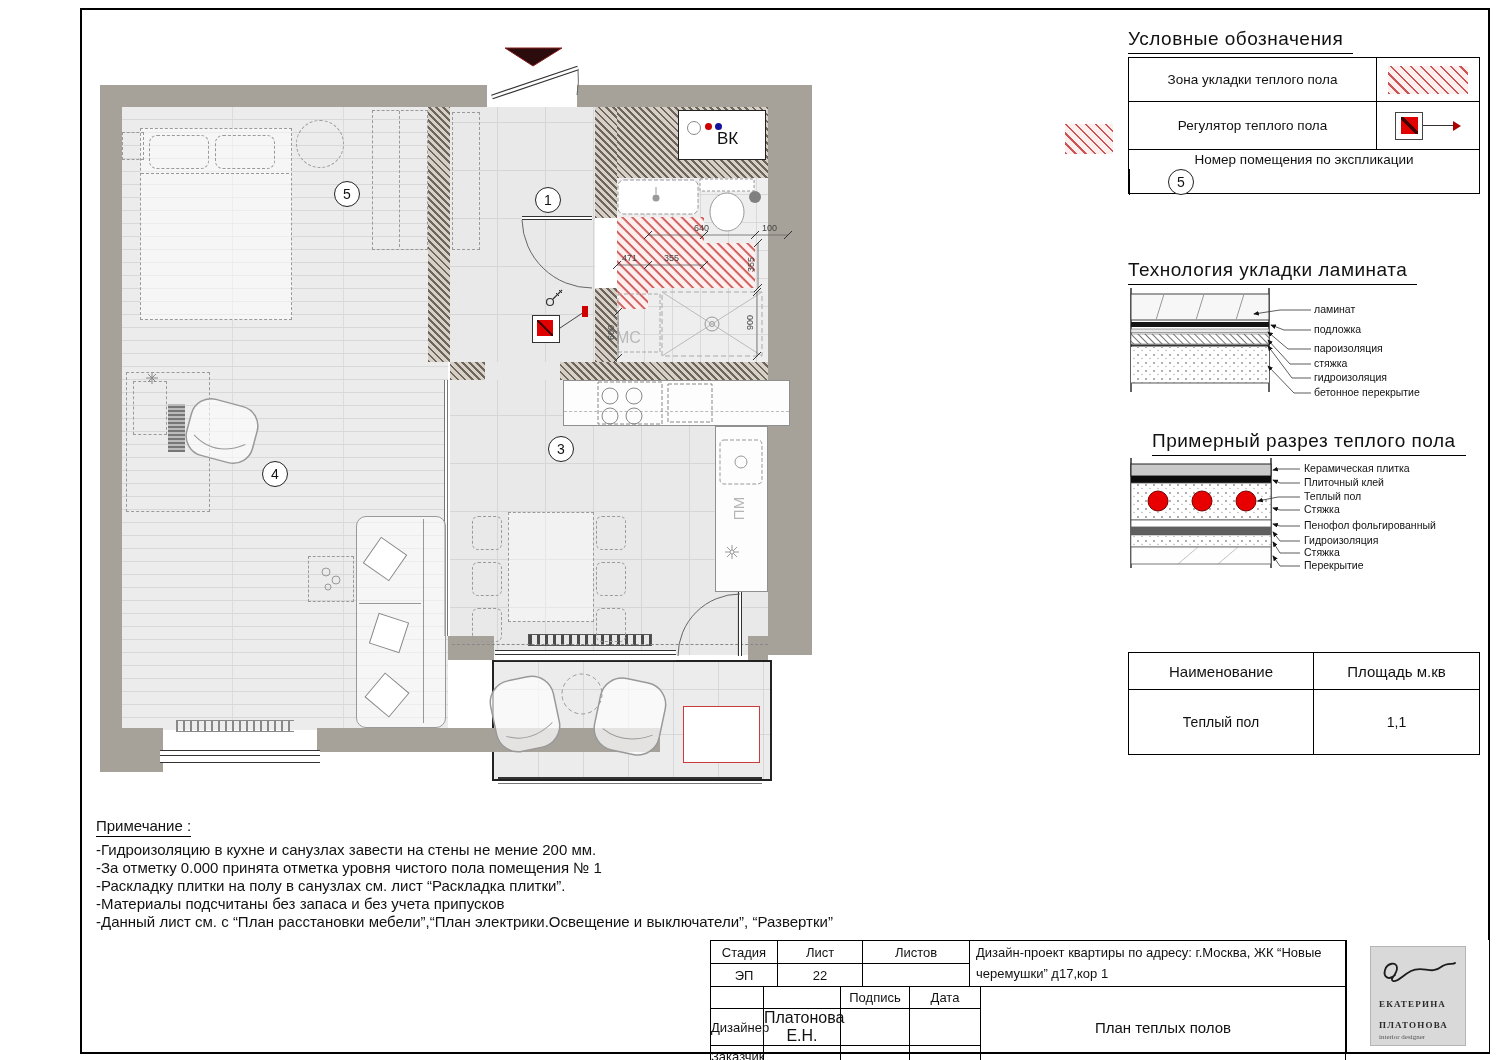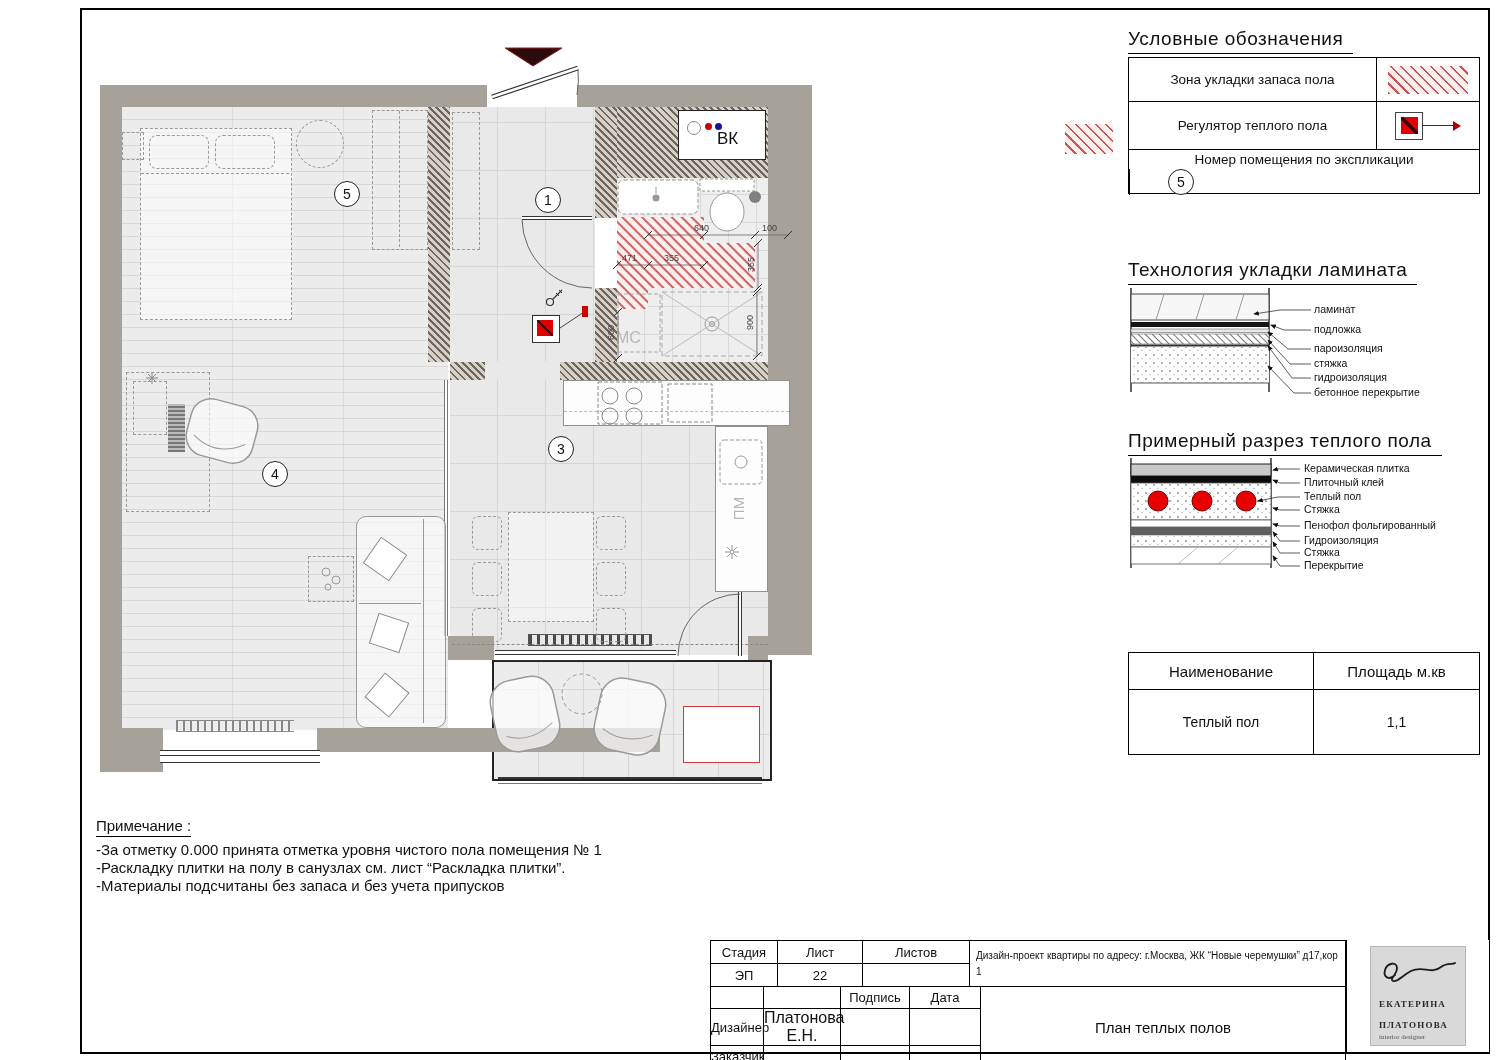--- a/index.html
+++ b/index.html
@@ -277,21 +277,21 @@
     <path d="M506,694 Q530,706 556,690" fill="none" stroke="#999"></path>
   </g>
   <circle cx="482" cy="654" r="20" fill="none" stroke="#999" stroke-dasharray="4,3"></circle>
 </svg>
 
 <div class="abs warmhatch" style="left:1065px;top:124px;width:48px;height:30px;"></div>
 
 <div class="abs h" style="left:1128px;top:28px;">Условные обозначения</div>
 <div class="abs legend" style="left:1128px;top:57px;">
   <div class="lrow" style="height:43px;">
-    <div class="lcell">Зона укладки запаса пола</div>
+    <div class="lcell">Зона укладки теплого пола</div>
     <div class="lsym">
       <div class="warmhatch" style="width:80px;height:28px;"></div>
     </div>
   </div>
   <div class="lrow" style="height:47px;">
     <div class="lcell">Регулятор теплого пола</div>
     <div class="lsym">
       <div style="width:26px;height:26px;border:1.5px solid #444;background:#fff;display:flex;align-items:center;justify-content:center;">
         <div style="width:17px;height:17px;background:#e10000;background-image:linear-gradient(45deg,transparent 44%,#400 44%,#400 56%,transparent 56%);"></div>
       </div>
@@ -343,21 +343,21 @@
   <g font-size="10.5" fill="#111">
     <text x="186" y="25">ламинат</text>
     <text x="186" y="45">подложка</text>
     <text x="186" y="64">пароизоляция</text>
     <text x="186" y="79">стяжка</text>
     <text x="186" y="93">гидроизоляция</text>
     <text x="186" y="108">бетонное перекрытие</text>
   </g>
 </svg>
 
-<div class="abs h" style="left:1128px;top:430px;">Примерный разрез  теплого пола</div>
+<div class="abs h" style="left:1152px;top:430px;">Примерный разрез  теплого пола</div>
 <svg class="abs" style="left:1128px;top:458px;" width="356" height="132" viewBox="0 0 356 132">
   <line x1="3" y1="0" x2="3" y2="110" stroke="#222" stroke-width="1.4"></line>
   <line x1="143" y1="0" x2="143" y2="110" stroke="#222" stroke-width="1.4"></line>
   <rect x="3" y="6" width="140" height="12" fill="#c9c9c9" stroke="#222"></rect>
   <rect x="3" y="18" width="140" height="7" fill="#0c0c0c"></rect>
   <rect x="3" y="25" width="140" height="37" fill="url(#dots)" stroke="#555" stroke-width="0.8"></rect>
   <circle cx="30" cy="43" r="10" fill="#e80000" stroke="#7a0000"></circle>
   <circle cx="74" cy="43" r="10" fill="#e80000" stroke="#7a0000"></circle>
   <circle cx="118" cy="43" r="10" fill="#e80000" stroke="#7a0000"></circle>
   <rect x="3" y="62" width="140" height="7" fill="#fff" stroke="#555" stroke-width="0.8"></rect>
@@ -394,32 +394,34 @@
     <div class="acell2">Площадь м.кв</div>
   </div>
   <div class="adata">
     <div class="acell1" style="font-size:14px;">Теплый пол</div>
     <div class="acell2" style="font-size:14px;">1,1</div>
   </div>
 </div>
 
 <div class="abs notes" style="left:96px;top:817px;width:760px;">
   <div class="nt">Примечание :</div>
+  <div>-Гидроизоляцию в кухне и  санузлах  завести на стены не мение 200 мм.</div>
   <div>-За отметку 0.000 принята отметка уровня чистого пола помещения № 1</div>
   <div>-Раскладку плитки на полу в санузлах см. лист “Раскладка плитки”.</div>
   <div>-Материалы подсчитаны без запаса и без учета припусков</div>
+  <div>-Данный лист см. с “План расстановки мебели”,“План электрики.Освещение и выключатели”, “Развертки”</div>
 </div>
 
 <table class="tb abs" style="left:710px;top:940px;width:636px;">
   <tbody>
       <tr style="height:23px;">
     <td style="width:66px;">Стадия</td>
     <td style="width:84px;">Лист</td>
     <td style="width:106px;">Листов</td>
-    <td rowspan="2" style="text-align:left;padding:2px 6px;font-size:10px;line-height:1.55;white-space:normal;">Дизайн-проект квартиры по адресу: г.Москва, ЖК “Новые черемушки” д17,кор 1</td>
+    <td rowspan="2" style="text-align:left;padding:2px 6px;font-size:13px;line-height:1.55;white-space:normal;">Дизайн-проект квартиры по адресу: г.Москва, ЖК “Новые черемушки” д17,кор 1</td>
   </tr>
   <tr style="height:23px;">
     <td>ЭП</td>
     <td>22</td>
     <td></td>
   </tr>
 </tbody>
   </table>
 <table class="tb abs" style="left:710px;top:986px;width:636px;">
   <tbody>

